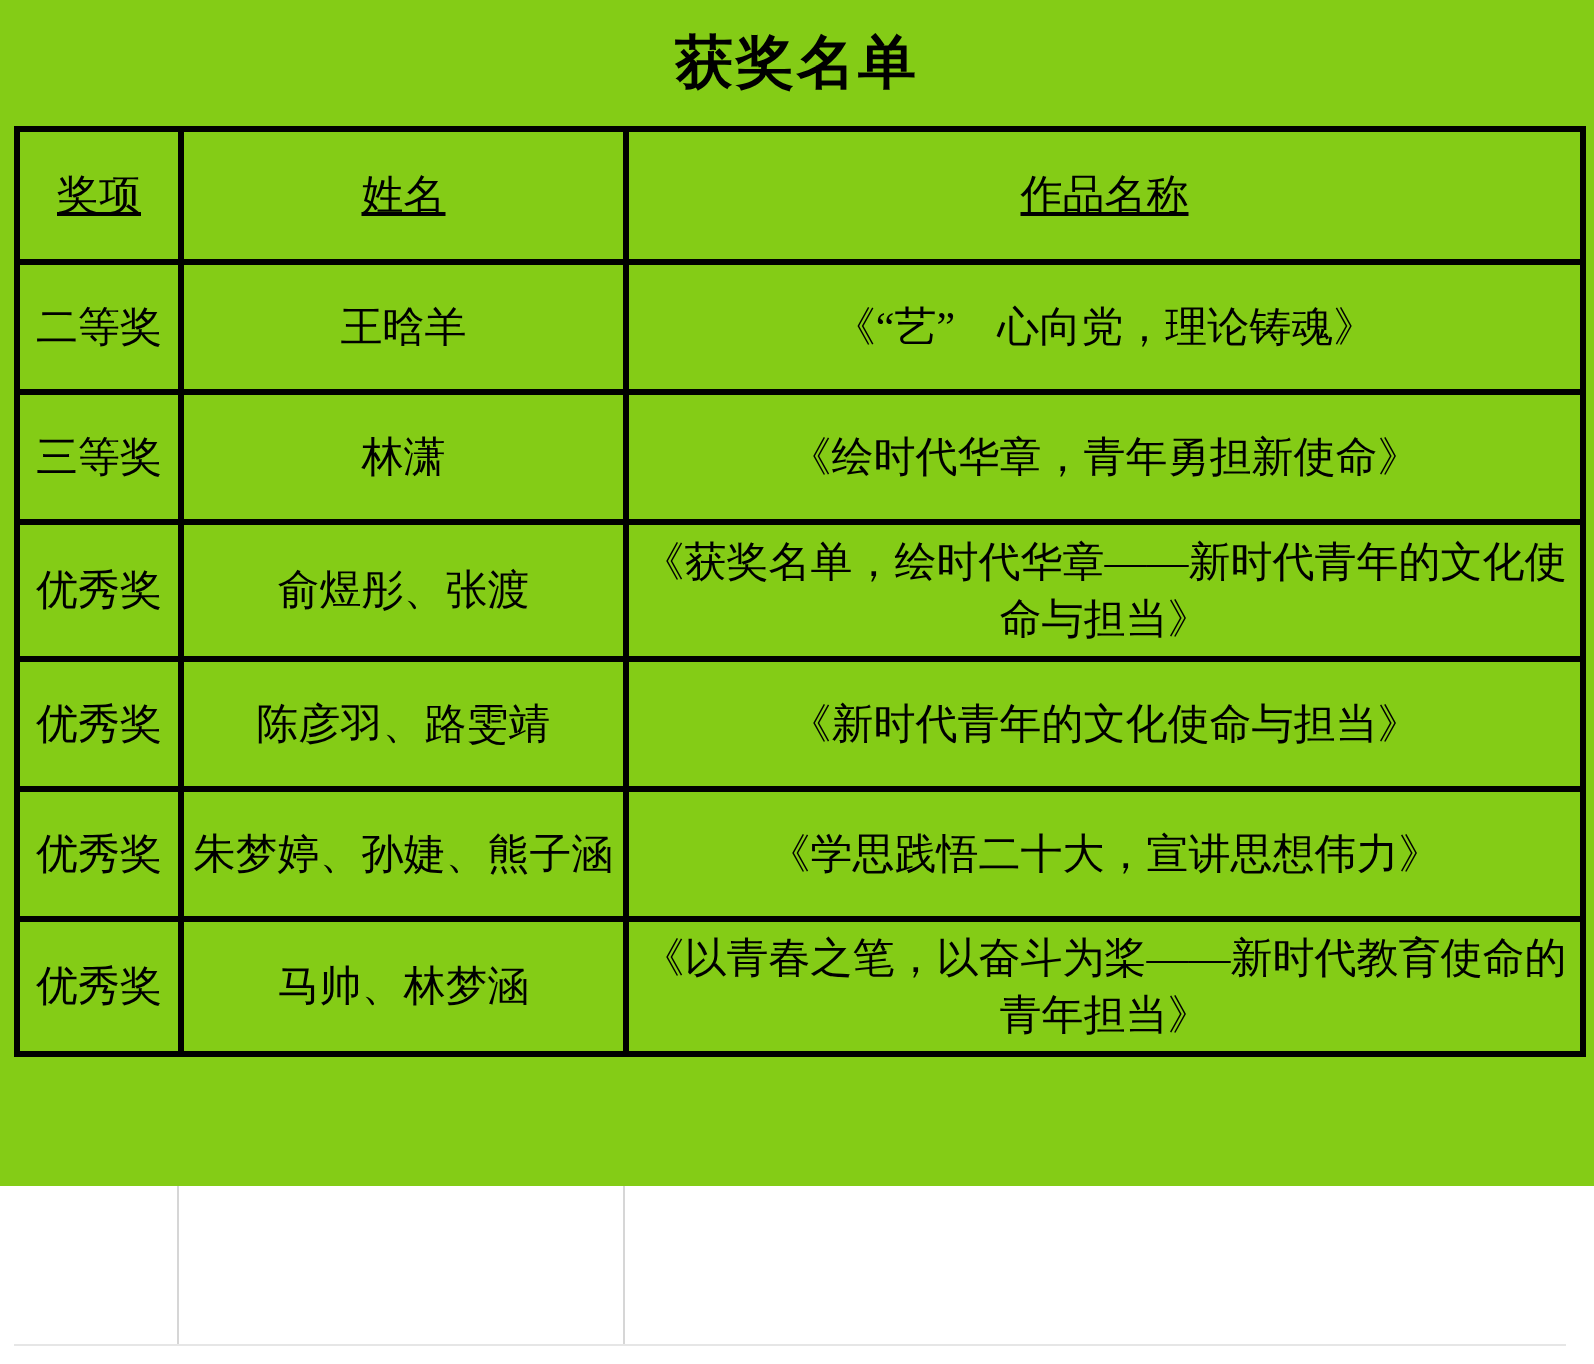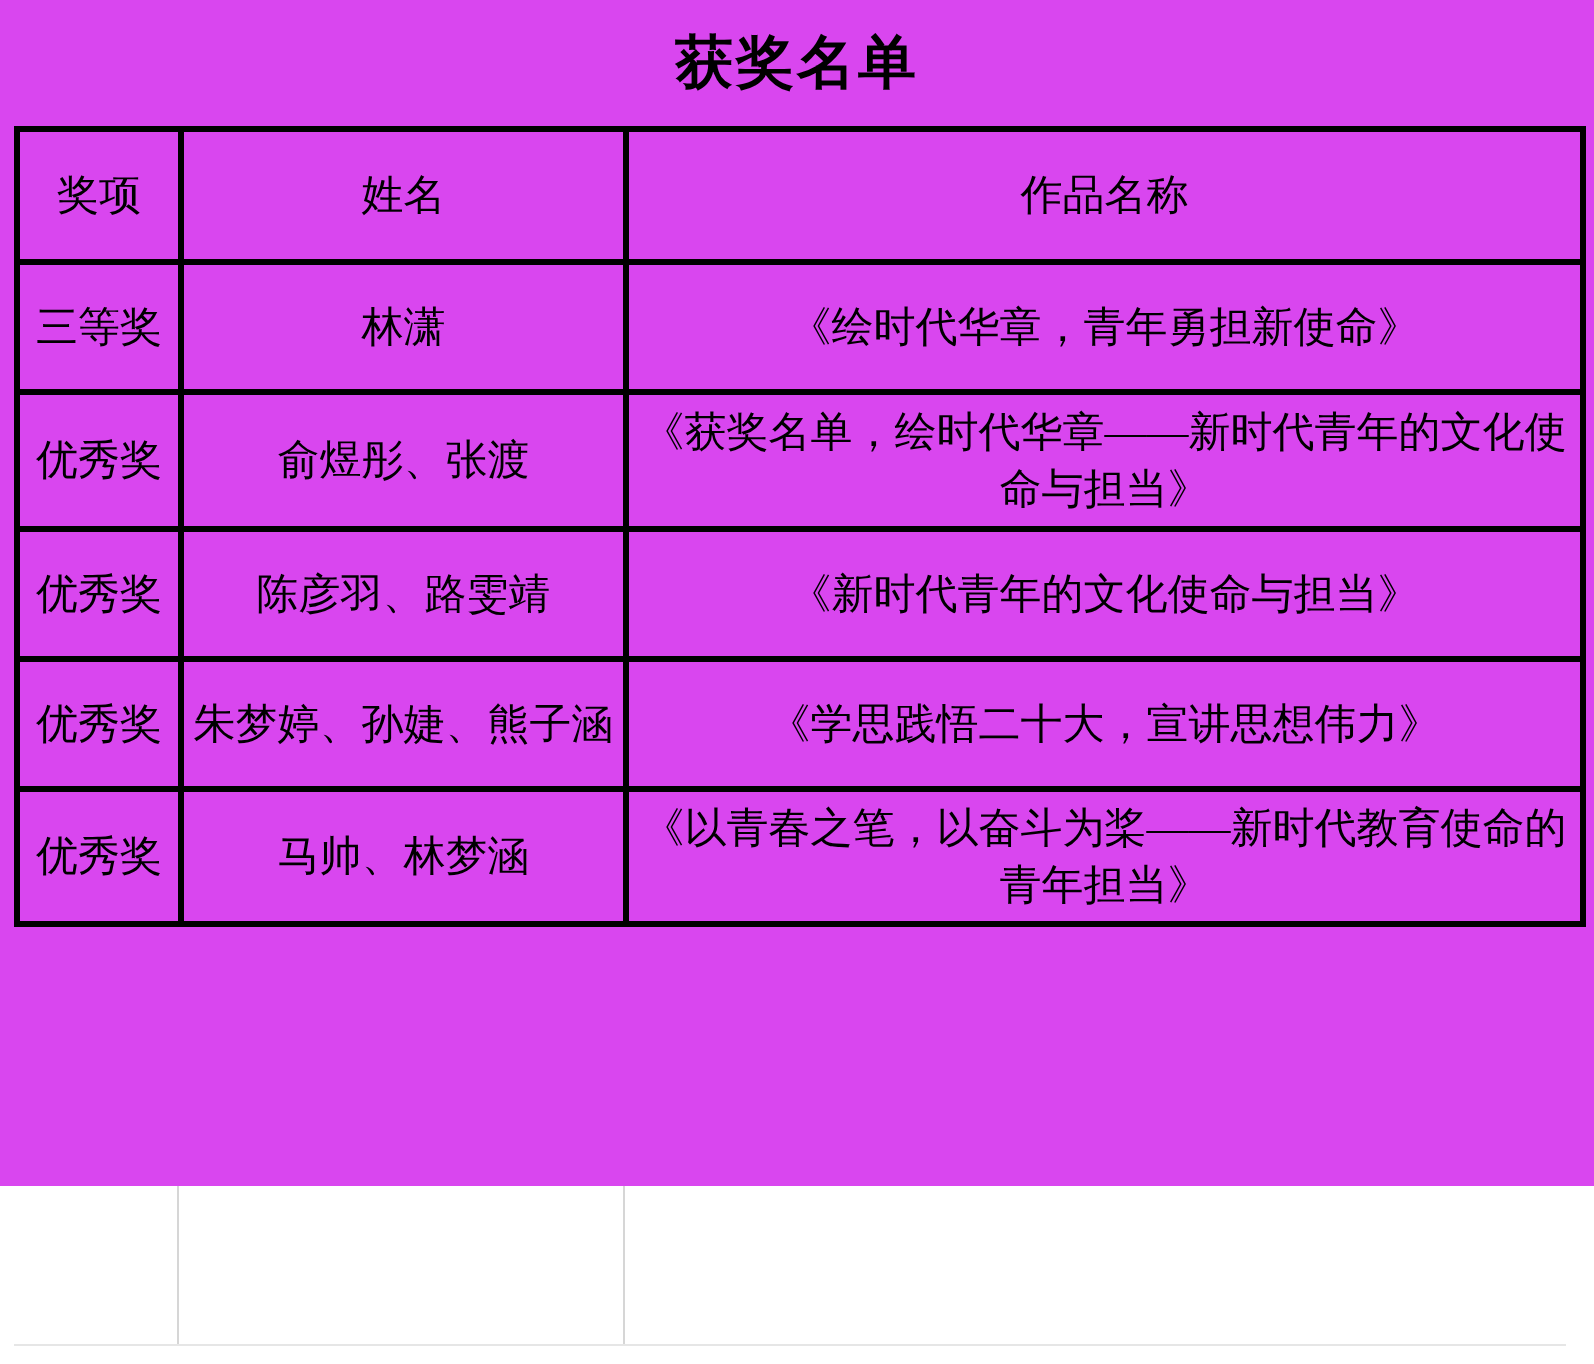--- a/index.html
+++ b/index.html
@@ -4,21 +4,21 @@
 <style>
   html, body {
     margin: 0;
     padding: 0;
     background: #ffffff;
   }
   .page {
     position: relative;
     width: 1594px;
     height: 1364px;
-    background: #d946ef;
+    background: #84cc16;
     color: #000000;
     font-family: "Liberation Serif", "DejaVu Serif", serif;
     overflow: hidden;
   }
   .title-bar {
     height: 126px;
     display: flex;
     align-items: center;
     justify-content: center;
   }
@@ -40,21 +40,21 @@
     font-size: 42px;
     font-weight: normal;
     padding: 2px 5px;
     line-height: 1.35;
     overflow: hidden;
     word-break: break-all;
   }
   .col-award { width: 164px; }
   .col-names { width: 445px; }
   .col-work  { width: 957px; }
-  tr.hdr  { height: 133px; }
+  tr.hdr  { height: 133px; text-decoration: underline; }
   tr.r    { height: 130px; }
   tr.tall { height: 137px; }
   tr.tall2{ height: 135px; }
   
   .ghost-area {
     position: absolute;
     left: 0;
     top: 1186px;
     width: 1594px;
     height: 178px;
@@ -91,20 +91,25 @@
       <col class="col-names">
       <col class="col-work">
     </colgroup>
     <tbody>
       <tr class="hdr">
         <th>奖项</th>
         <th>姓名</th>
         <th>作品名称</th>
       </tr>
       <tr class="r">
+        <td>二等奖</td>
+        <td>王晗羊</td>
+        <td>《“艺”　心向党，理论铸魂》</td>
+      </tr>
+      <tr class="r">
         <td>三等奖</td>
         <td>林潇</td>
         <td>《绘时代华章，青年勇担新使命》</td>
       </tr>
       <tr class="tall">
         <td>优秀奖</td>
         <td>俞煜彤、张渡</td>
         <td>《获奖名单，绘时代华章——新时代青年的文化使命与担当》</td>
       </tr>
       <tr class="r">

